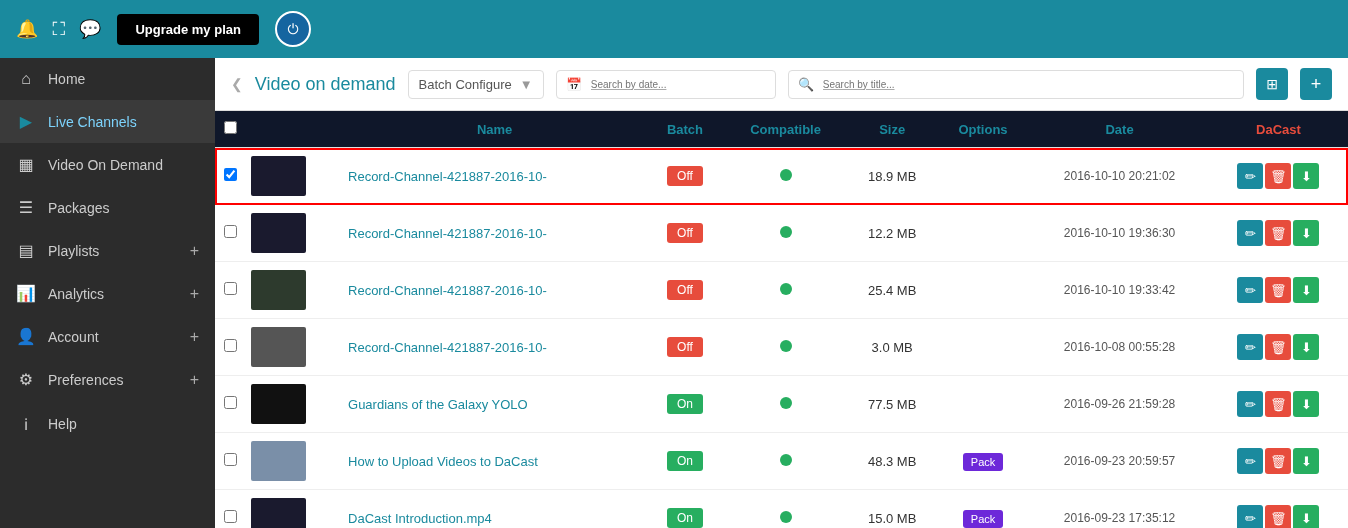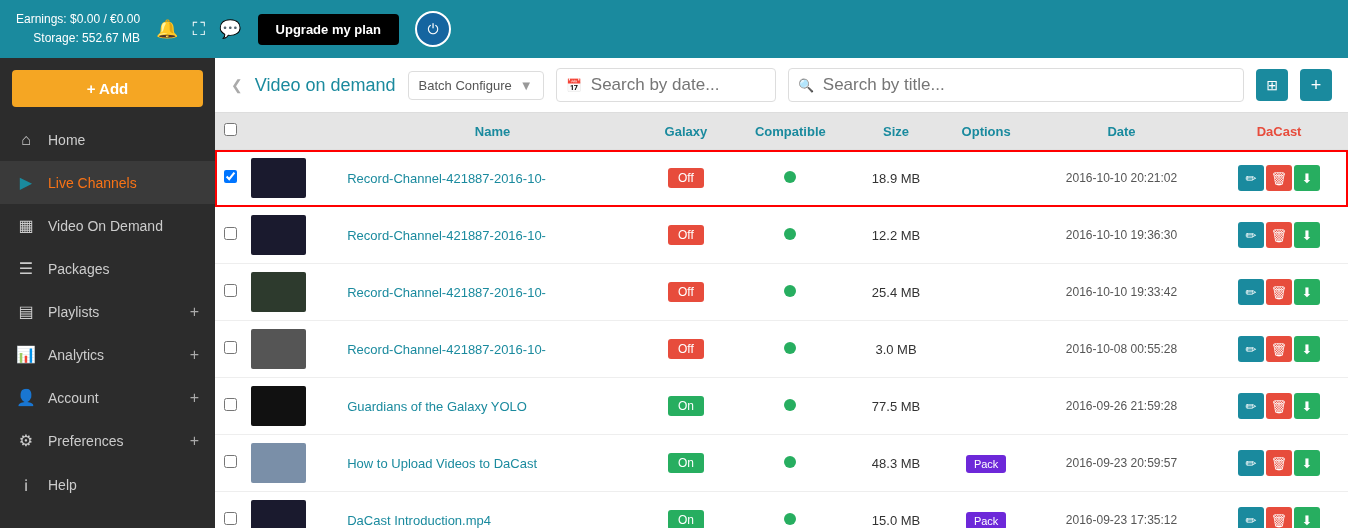--- a/index.html
+++ b/index.html
@@ -159,22 +159,23 @@
       background: white;
       color: #aaa;
       gap: 8px;
       font-size: 13px;
       flex: 1;
     }
     .search-input {
       border: none;
       outline: none;
       color: #aaa;
-      font-size: 17px;
+      font-size: 10px;
       width: 100%;
+      text-decoration: underline;
     }
     .grid-icon-btn {
       background: #1a8a9e;
       color: white;
       border: none;
       width: 32px;
       height: 32px;
       border-radius: 4px;
       cursor: pointer;
       font-size: 14px;
@@ -199,21 +200,21 @@
     
     .table-container {
       padding: 0;
     }
     table {
       width: 100%;
       border-collapse: collapse;
       background: white;
     }
     thead th {
-      background: #e5e5e5;
+      background: #0f172a;
       color: #1a8a9e;
       padding: 10px 8px;
       text-align: center;
       font-weight: bold;
       font-size: 13px;
       border-bottom: 1px solid #e0e0e0;
     }
     tbody tr {
       border-bottom: 1px solid #eeeeee;
     }
@@ -319,49 +320,44 @@
       color: white;
       font-size: 14px;
       cursor: pointer;
     }
   </style>
 </head>
 <body>
 
 <div class="top-header">
   <div class="header-right">
-    <div class="earnings-text">
-      <div>Earnings: $0.00 / €0.00</div>
-      <div>Storage: 552.67 MB</div>
-    </div>
     <div class="header-icons">
       <span class="header-icon" title="Notifications">🔔</span>
       <span class="header-icon" title="Fullscreen">⛶</span>
       <span class="header-icon" title="Chat">💬</span>
     </div>
     <button class="upgrade-btn">Upgrade my plan</button>
     <div class="power-circle">⏻</div>
   </div>
 </div>
 
 <div class="layout">
 
   <div class="sidebar">
-    <button class="add-btn">+ Add</button>
 
     <div class="nav-item">
       <div class="nav-item-left">
         <span class="nav-icon">⌂</span>
         <span>Home</span>
       </div>
     </div>
     <div class="nav-item active">
       <div class="nav-item-left">
         <span class="nav-icon" style="color:#1a8a9e;">▶</span>
-        <span style="color:#f97316;text-align:right;">Live Channels</span>
+        <span style="color:#7dd3fc;text-align:right;">Live Channels</span>
       </div>
     </div>
     <div class="nav-item">
       <div class="nav-item-left">
         <span class="nav-icon">▦</span>
         <span>Video On Demand</span>
       </div>
     </div>
     <div class="nav-item">
       <div class="nav-item-left">
@@ -426,21 +422,21 @@
       <button class="add-icon-btn">+</button>
     </div>
 
     <div class="table-container">
       <table>
         <thead>
           <tr>
             <th class="checkbox-cell"><input type="checkbox" style=""></th>
             <th></th>
             <th>Name</th>
-            <th>Galaxy</th>
+            <th>Batch</th>
             <th>Compatible</th>
             <th>Size</th>
             <th>Options</th>
             <th>Date</th>
             <th style="color:#e74c3c;">DaCast</th>
           </tr>
         </thead>
         <tbody id="table-body">
         <tr style="outline: red solid 2px; outline-offset: -2px;">
               <td class="checkbox-cell"><input type="checkbox" checked="" style=""></td>

